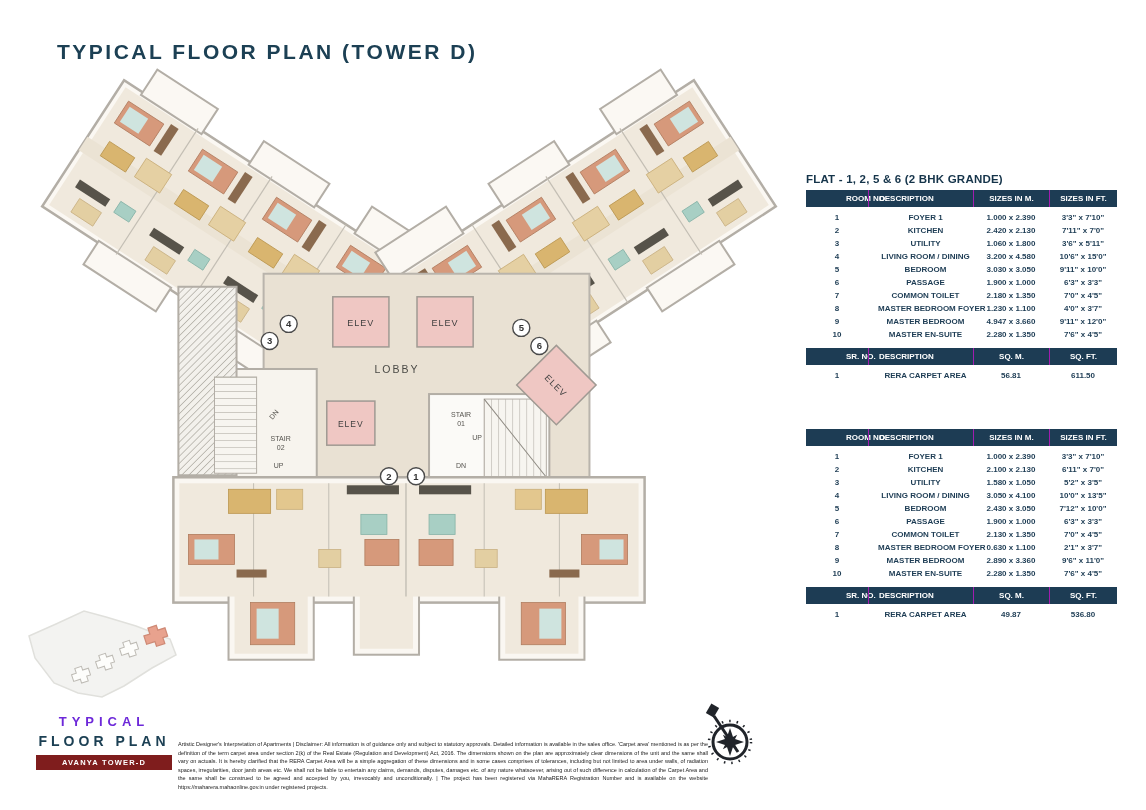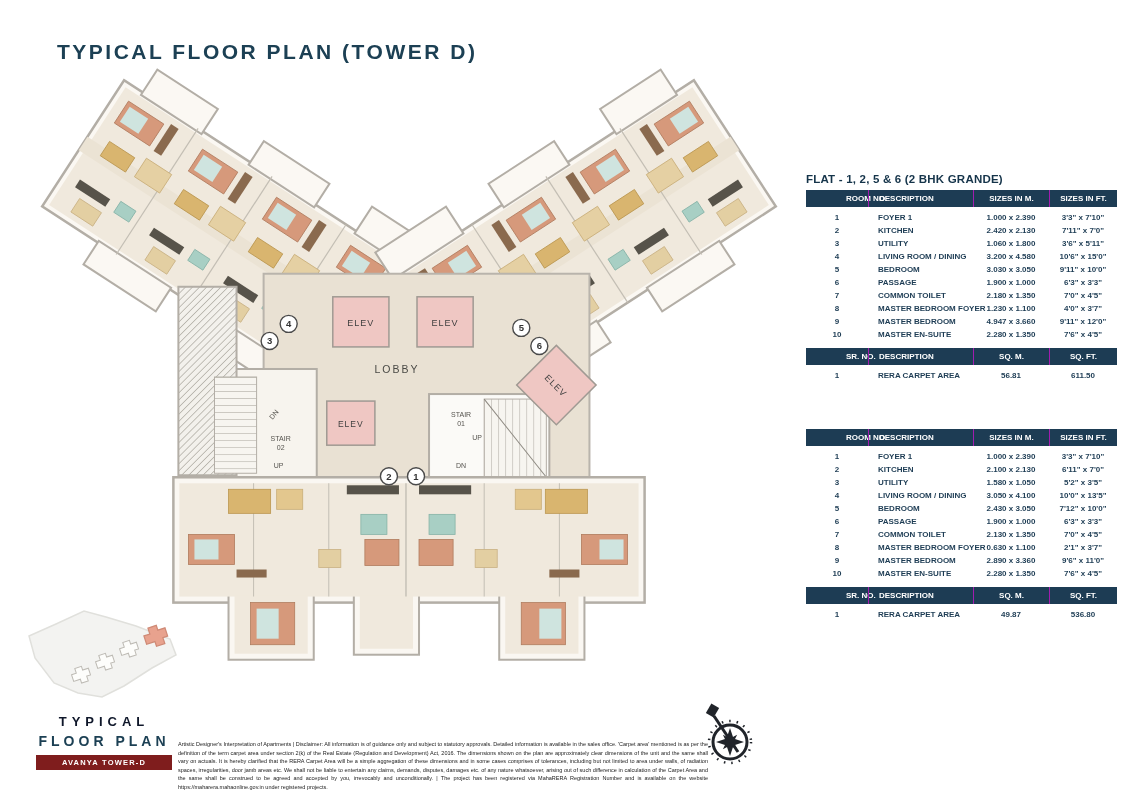--- a/index.html
+++ b/index.html
@@ -14,24 +14,24 @@
   .ftable h2{margin:0 0 5px;font-size:11.5px;font-weight:bold;color:#15344a;letter-spacing:.2px;}
   .ftable + .ftable{margin-top:40px;}
   .thead{display:grid;grid-template-columns:62px 105px 76px 68px;background:#1d3c54;}
   .hc{color:#fff;font-size:8px;font-weight:bold;text-align:center;line-height:17px;height:17px;
       border-left:1px solid #a21caf;white-space:nowrap;}
   .hc:first-child{border-left:none;padding-left:40px;}
   .hc.c1{text-align:left;padding-left:10px;}
   .tbody{padding:4px 0 7px;}
   .trow{display:grid;grid-template-columns:62px 105px 76px 68px;height:13px;align-items:center;}
   .tcell{font-size:8px;font-weight:bold;color:#1d3c54;text-align:center;white-space:nowrap;}
-  .tcell.c1{text-align:left;padding-left:10px;}
+  .tcell.c1{text-align:center;padding-left:10px;}
 
   .footer-left{position:absolute;left:26px;top:596px;width:156px;}
-  .plan-name1{text-align:center;font-size:13px;font-weight:600;color:#0f172a;letter-spacing:5px;margin-top:2px;}
+  .plan-name1{text-align:center;font-size:13px;font-weight:600;color:#6d28d9;letter-spacing:5px;margin-top:2px;}
   .plan-name2{text-align:center;font-size:14px;font-weight:600;color:#1c4054;letter-spacing:4px;margin-top:4px;}
   .badge{display:block;margin:6px auto 0;width:max-content;background:#7f1d1d;color:#fff;
          font-size:7.5px;font-weight:bold;letter-spacing:1.2px;padding:3px 26px;}
   .disclaimer{position:absolute;left:178px;top:740px;width:530px;font-size:5.5px;line-height:1.55;
               color:#1b1b1b;text-align:justify;}
   .compass{position:absolute;left:694px;top:700px;}
 </style>
 </head>
 <body>
 

